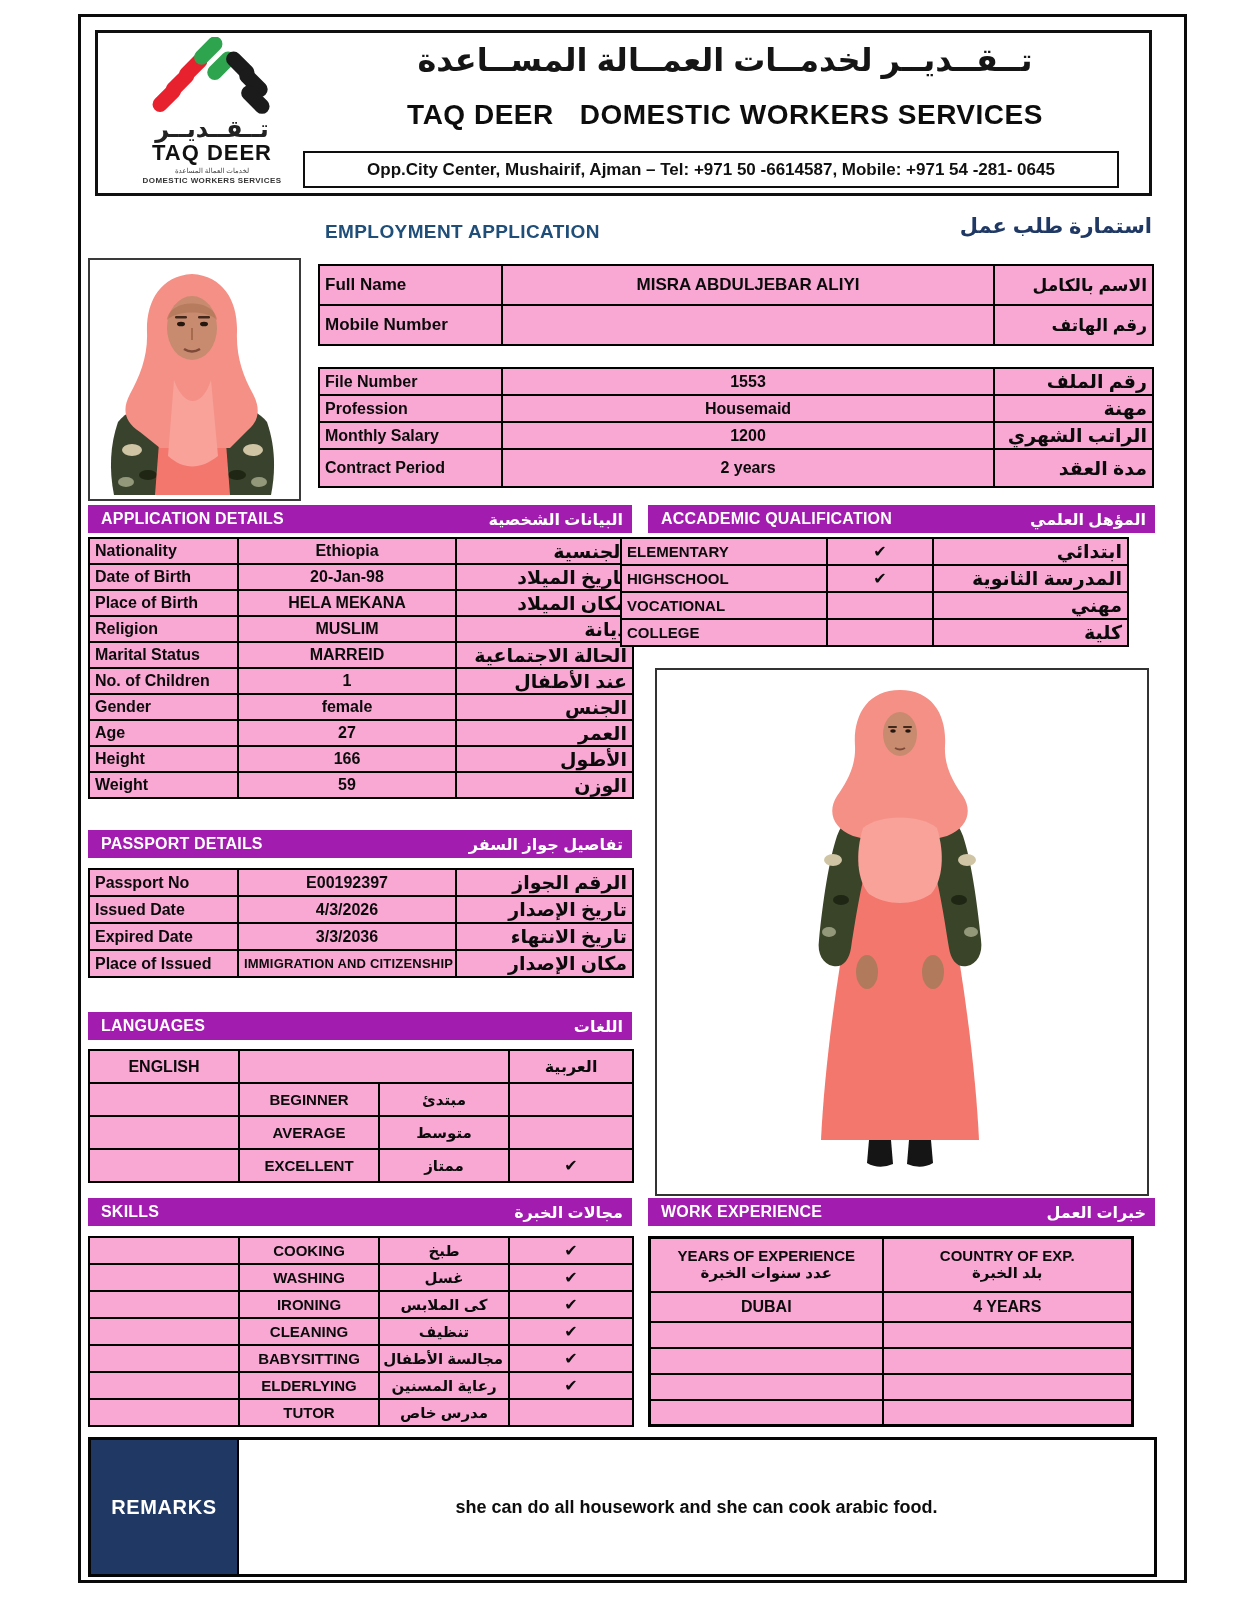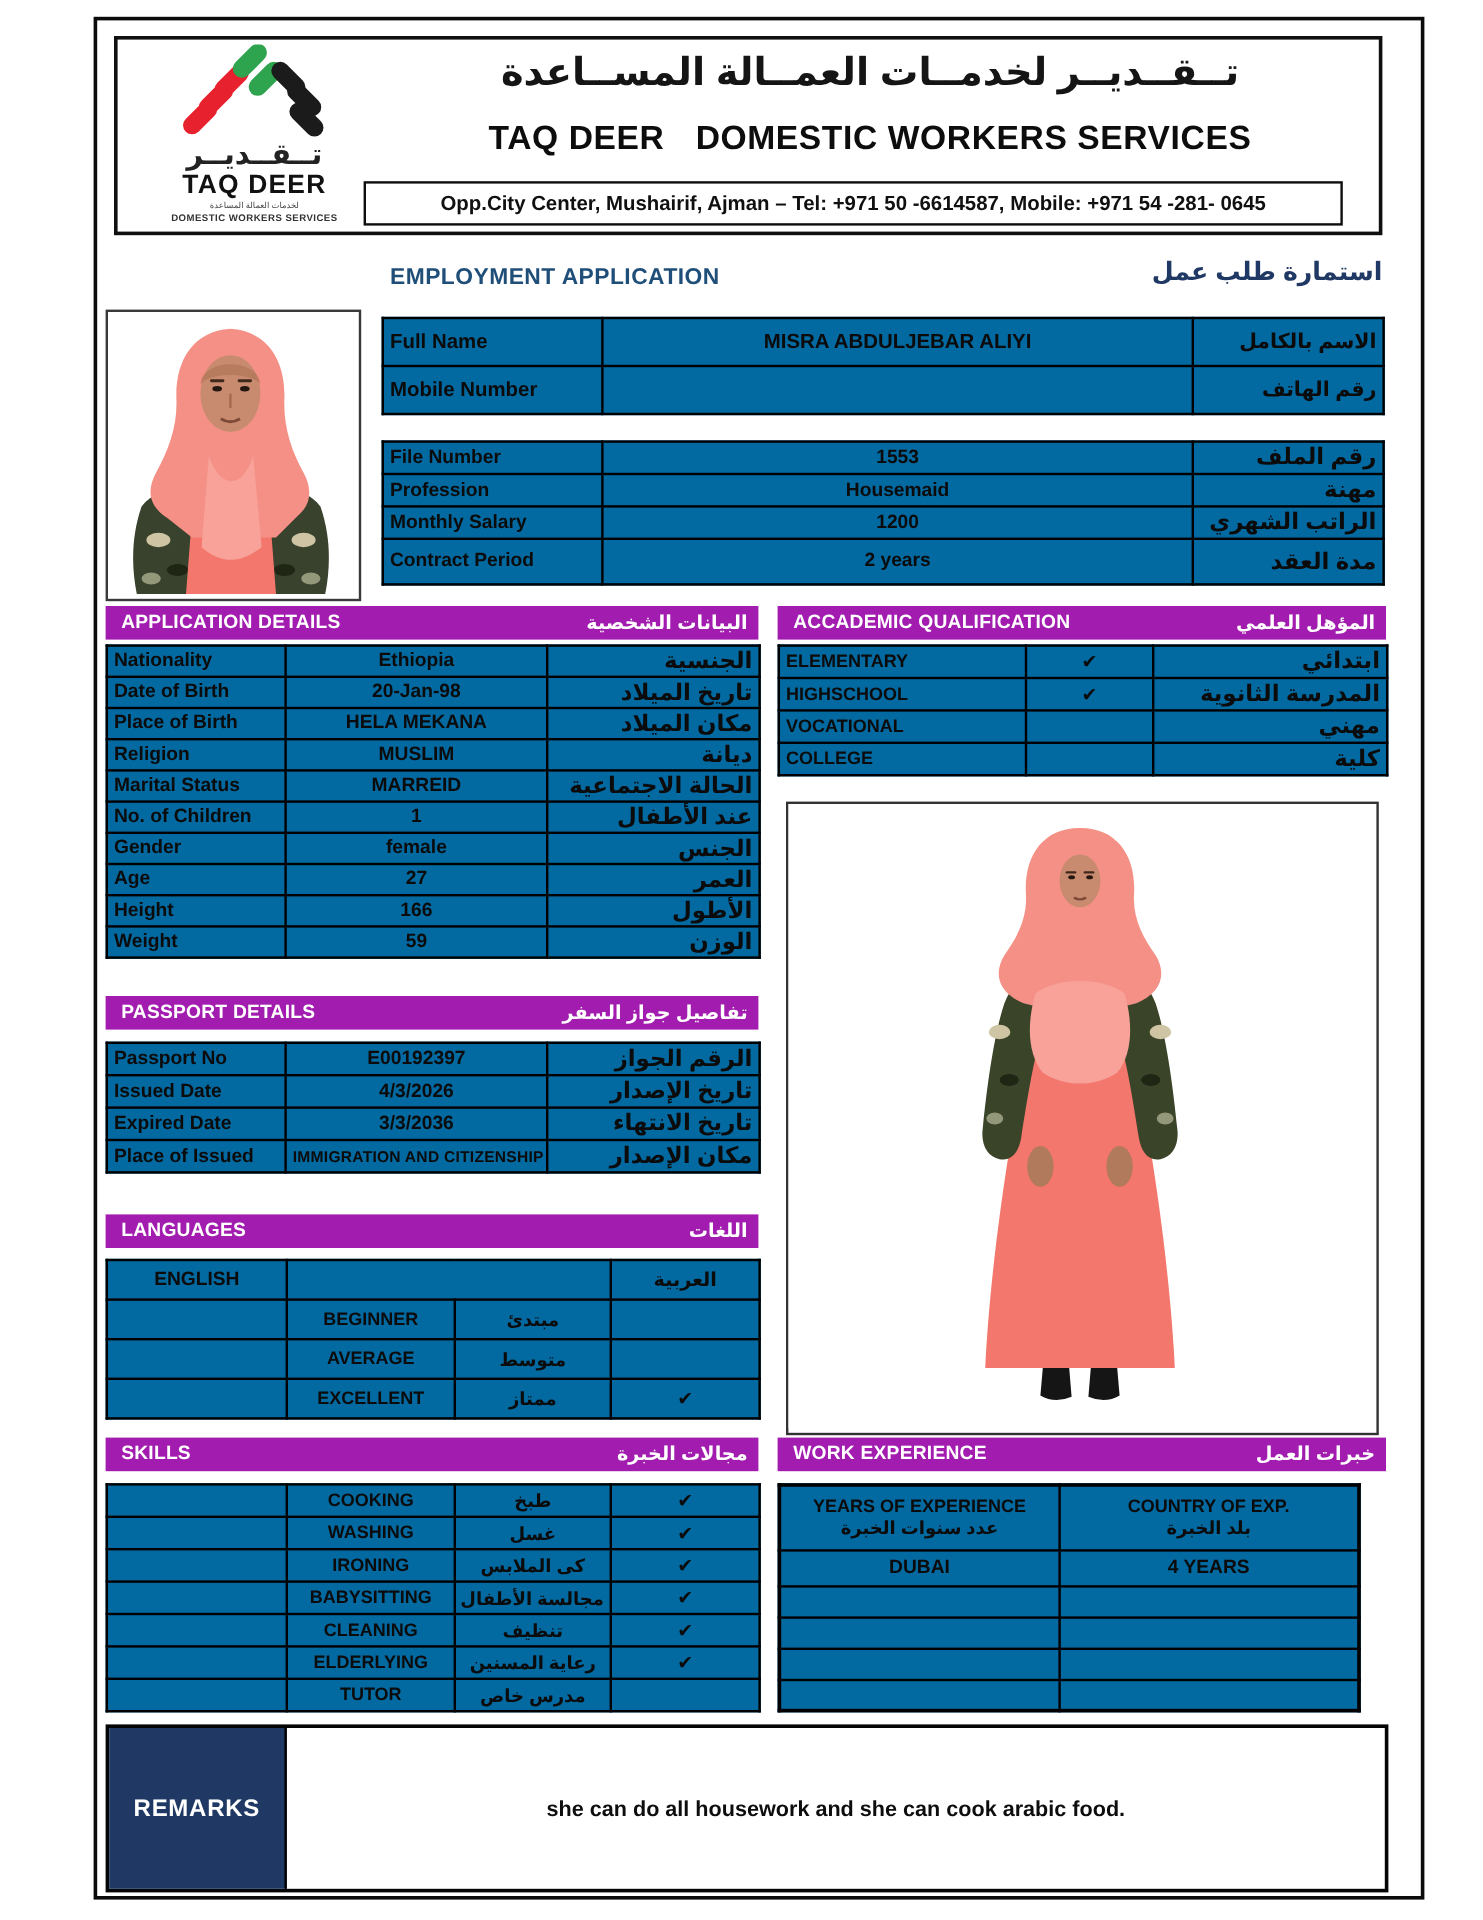--- a/index.html
+++ b/index.html
@@ -25,21 +25,21 @@
   .emp-title{position:absolute;left:325px;top:221px;font-size:19px;font-weight:700;
              color:#1F4E79;letter-spacing:.4px;}
   .emp-title-ar{position:absolute;left:850px;top:214px;width:302px;text-align:right;
                 font-size:21px;font-weight:700;color:#1F3864;direction:rtl;}
   .photo-frame{position:absolute;border:2px solid #3a3a3a;background:#fff;}
   .secbar{position:absolute;height:28px;background:#a21caf;color:#fff;}
   .secbar .t-en{position:absolute;left:13px;top:50%;transform:translateY(-50%);
                 font-size:16px;font-weight:700;letter-spacing:.2px;}
   .secbar .t-ar{position:absolute;right:9px;top:50%;transform:translateY(-50%);
                 font-size:16px;font-weight:700;direction:rtl;}
-  table.tbl{border-collapse:collapse;table-layout:fixed;position:absolute;background:#0369a1;}
+  table.tbl{border-collapse:collapse;table-layout:fixed;position:absolute;background:#f9a8d4;}
   table.tbl td{border:2px solid #000;padding:0 5px;font-weight:700;color:#0b0b0b;
                overflow:hidden;white-space:nowrap;}
   .en-cell{text-align:left;font-size:16px;}
   .val-cell{text-align:center;font-size:16px;}
   .ar-cell{text-align:right;font-size:19px;direction:rtl;}
   .ctr{text-align:center;}
   .big{font-size:17px;}
   .small-val{font-size:13px;letter-spacing:.2px;}
   .acad-en{text-align:left;font-size:15px;font-weight:600;}
   .chk{text-align:center;font-size:16px;}
@@ -231,21 +231,21 @@
       <td class="val-cell">59</td>
       <td class="ar-cell">الوزن</td>
     </tr>
   </tbody>
     </table>
 
   <div class="secbar" style="left:648px;top:505px;width:507px;">
     <span class="t-en">ACCADEMIC QUALIFICATION</span>
     <span class="t-ar">المؤهل العلمي</span>
   </div>
-  <table class="tbl" style="left:648px;top:537px;width:507px;">
+  <table class="tbl" style="left:620px;top:537px;width:507px;">
     <colgroup>
         <col style="width:206px">
         <col style="width:106px">
         <col style="width:195px">
       </colgroup>
     <tbody>
         <tr style="height:27px">
       <td class="acad-en">ELEMENTARY</td>
       <td class="chk">✔</td>
       <td class="ar-cell">ابتدائي</td>
@@ -392,28 +392,28 @@
       <td class="chk">✔</td>
     </tr>
     <tr style="height:27px">
       <td></td>
       <td class="ctr" style="font-size:15px">IRONING</td>
       <td class="ctr" style="font-size:15px;direction:rtl">كى الملابس</td>
       <td class="chk">✔</td>
     </tr>
     <tr style="height:27px">
       <td></td>
+      <td class="ctr" style="font-size:15px">CLEANING</td>
+      <td class="ctr" style="font-size:15px;direction:rtl">تنظيف</td>
+      <td class="chk">✔</td>
+    </tr>
+    <tr style="height:27px">
+      <td></td>
       <td class="ctr" style="font-size:15px">BABYSITTING</td>
       <td class="ctr" style="font-size:15px;direction:rtl">مجالسة الأطفال</td>
-      <td class="chk">✔</td>
-    </tr>
-    <tr style="height:27px">
-      <td></td>
-      <td class="ctr" style="font-size:15px">CLEANING</td>
-      <td class="ctr" style="font-size:15px;direction:rtl">تنظيف</td>
       <td class="chk">✔</td>
     </tr>
     <tr style="height:27px">
       <td></td>
       <td class="ctr" style="font-size:15px">ELDERLYING</td>
       <td class="ctr" style="font-size:15px;direction:rtl">رعاية المسنين</td>
       <td class="chk">✔</td>
     </tr>
     <tr style="height:27px">
       <td></td>

